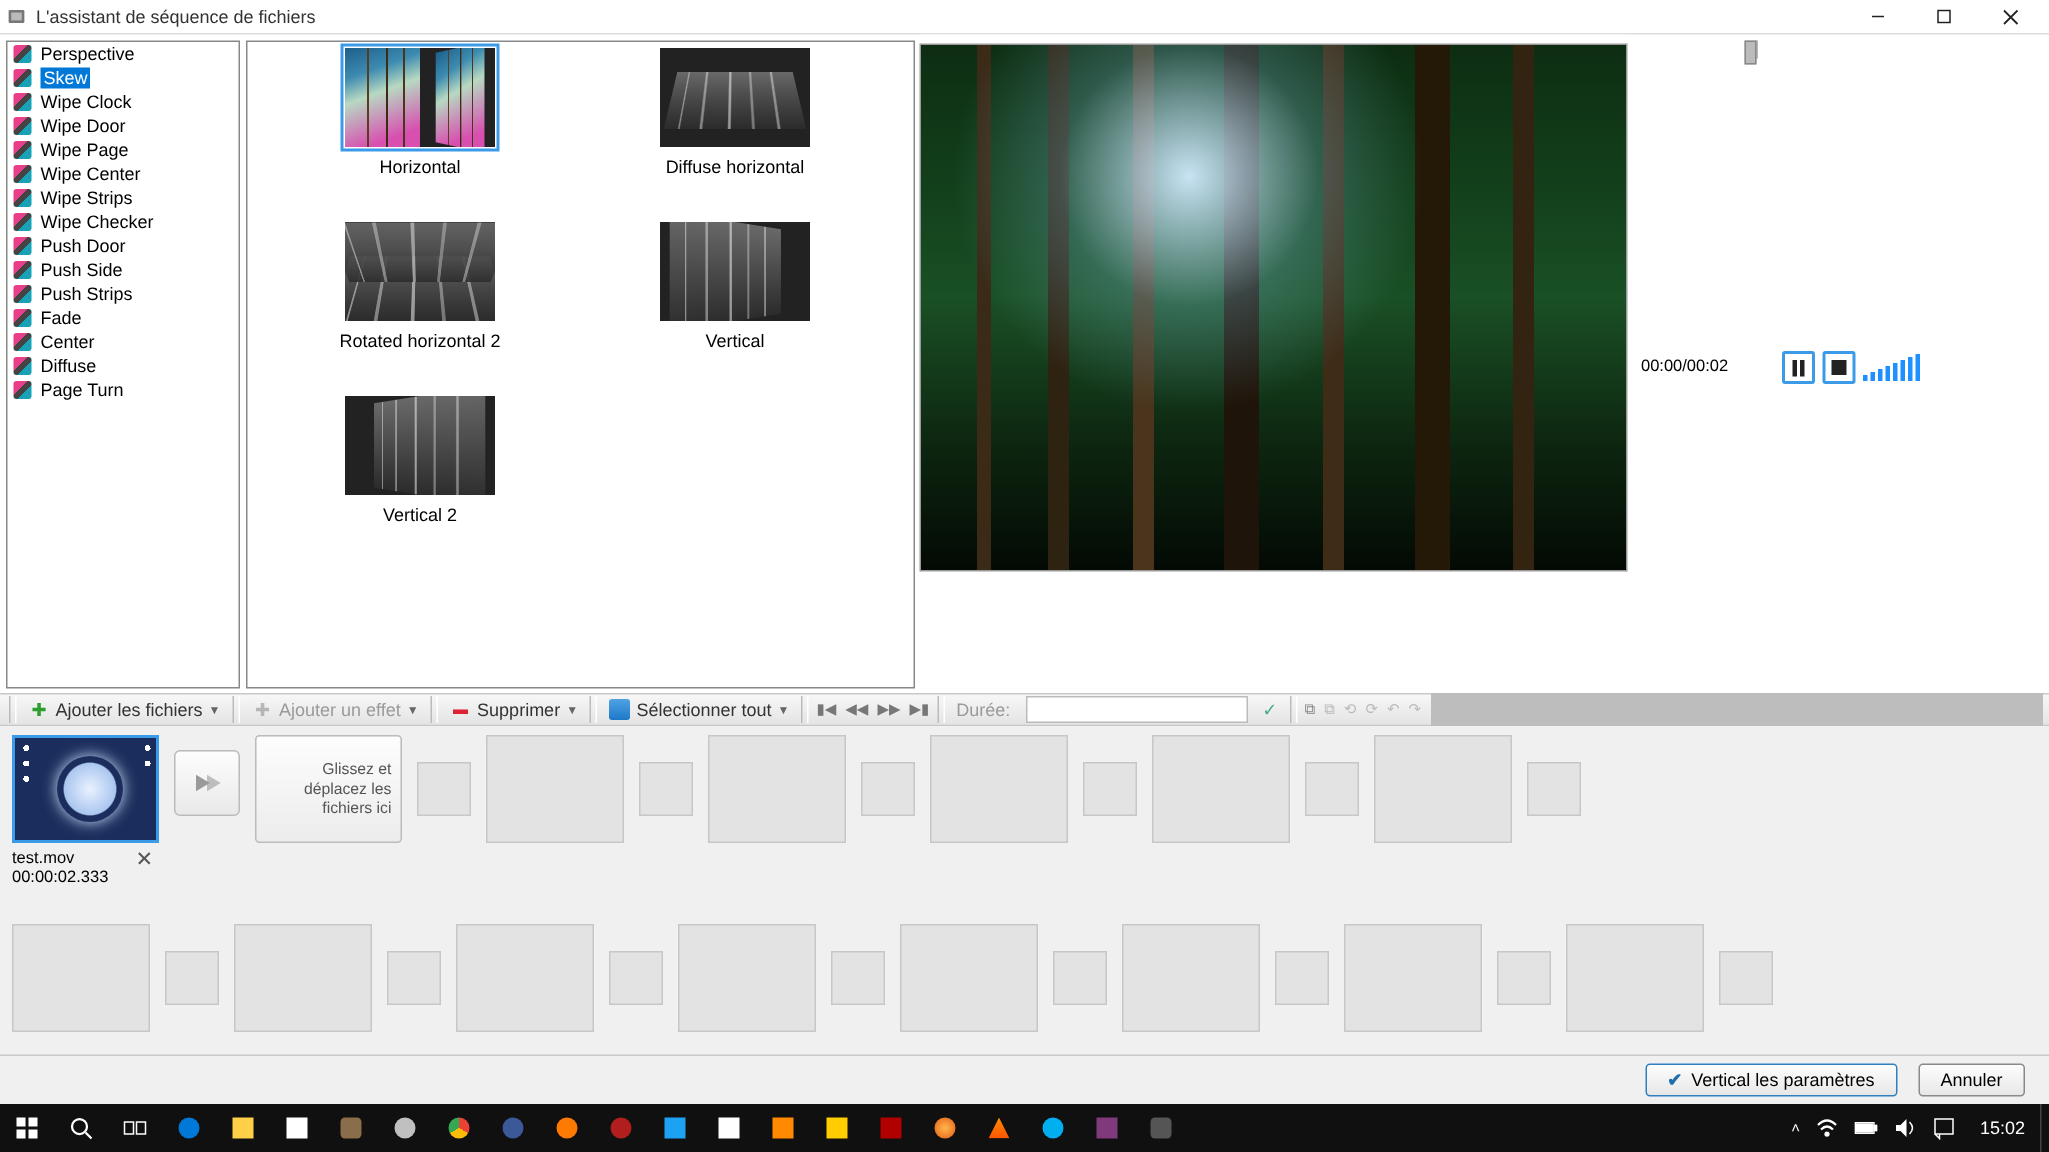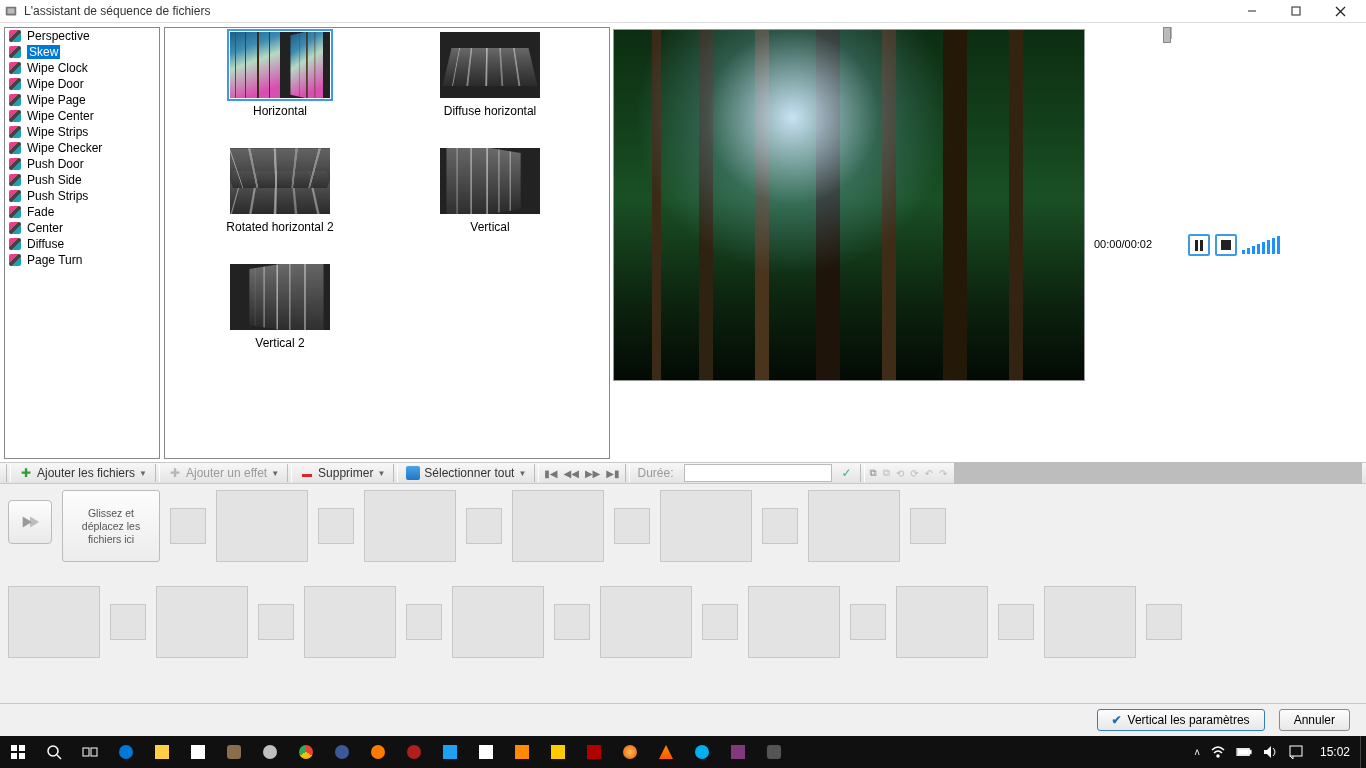--- a/index.html
+++ b/index.html
@@ -103,21 +103,21 @@
      radial-gradient(circle at 8% 10%, #fff 2px, transparent 2px),
      radial-gradient(circle at 8% 25%, #fff 2px, transparent 2px),
      radial-gradient(circle at 8% 40%, #fff 2px, transparent 2px),
      radial-gradient(circle at 94% 10%, #fff 2px, transparent 2px),
      radial-gradient(circle at 94% 25%, #fff 2px, transparent 2px);
   }
   .clip .meta{font-size:11px;margin-top:4px;line-height:13px;display:flex;align-items:flex-start;}
   .clip .meta .x{margin-left:auto;font-size:14px;color:#555;padding:0 4px;}
   .trans-slot{width:44px;height:44px;margin-top:10px;border:1px solid #bbb;border-radius:4px;background:linear-gradient(#fdfdfd,#e9e9e9);display:flex;align-items:center;justify-content:center;}
   .trans-slot svg{fill:#9a9a9a;}
-  .drop-slot{width:98px;height:72px;border:1px solid #bbb;border-radius:3px;background:linear-gradient(#fdfdfd,#ececec);font-size:10.5px;color:#555;display:flex;align-items:center;justify-content:center;text-align:center;padding:6px;line-height:13px;}
+  .drop-slot{width:98px;height:72px;border:1px solid #bbb;border-radius:3px;background:linear-gradient(#fdfdfd,#ececec);font-size:10.5px;color:#555;display:flex;align-items:center;justify-content:center;text-align:right;padding:6px;line-height:13px;}
   .empty-slot{width:92px;height:72px;border:1px solid #c7c7c7;background:#e3e3e3;}
   .small-slot{width:36px;height:36px;margin-top:18px;border:1px solid #c7c7c7;background:#e3e3e3;}
   .seq-row.secondary .empty-slot{height:72px;}
   .seq-row.secondary{margin-top:4px;}
 
   
   .bottom-btns{height:32px;display:flex;align-items:center;justify-content:flex-end;gap:14px;padding:0 16px;background:#f0f0f0;}
   .win-button{height:22px;padding:0 14px;border:1px solid #8a8a8a;border-radius:3px;background:linear-gradient(#fdfdfd,#e7e7e7);font-size:12px;display:flex;align-items:center;gap:6px;}
   .win-button.primary{border-color:#2f7fc1;}
   .win-button .chk{color:#1e6fb0;font-weight:bold;}
@@ -347,20 +347,33 @@
   <span class="nav-ico" style="color:#bbb">⟲</span>
   <span class="nav-ico" style="color:#bbb">⟳</span>
   <span class="nav-ico" style="color:#bbb">↶</span>
   <span class="nav-ico" style="color:#bbb">↷</span>
   <div class="filler"></div>
 </div>
 
 <div class="seq-area">
   <div class="seq-rows">
     <div class="seq-row">
+      <div class="clip">
+        <div class="frame">
+            <div class="iconstrip"></div>
+            <div class="dandelion"></div>
+          </div>
+        <div class="meta">
+          <div>
+            <div>test.mov</div>
+            <div>00:00:02.333</div>
+          </div>
+          <span class="x">✕</span>
+        </div>
+      </div>
       <div class="trans-slot">
         <svg viewBox="0 0 24 24" width="22" height="22">
             <path d="M4 6 L14 12 L4 18 Z"></path>
             <path d="M12 6 L22 12 L12 18 Z" opacity=".6"></path>
           </svg>
       </div>
       <div class="drop-slot">
           <span>Glissez et déplacez les fichiers ici</span>
         </div>
       <div class="small-slot"></div>

